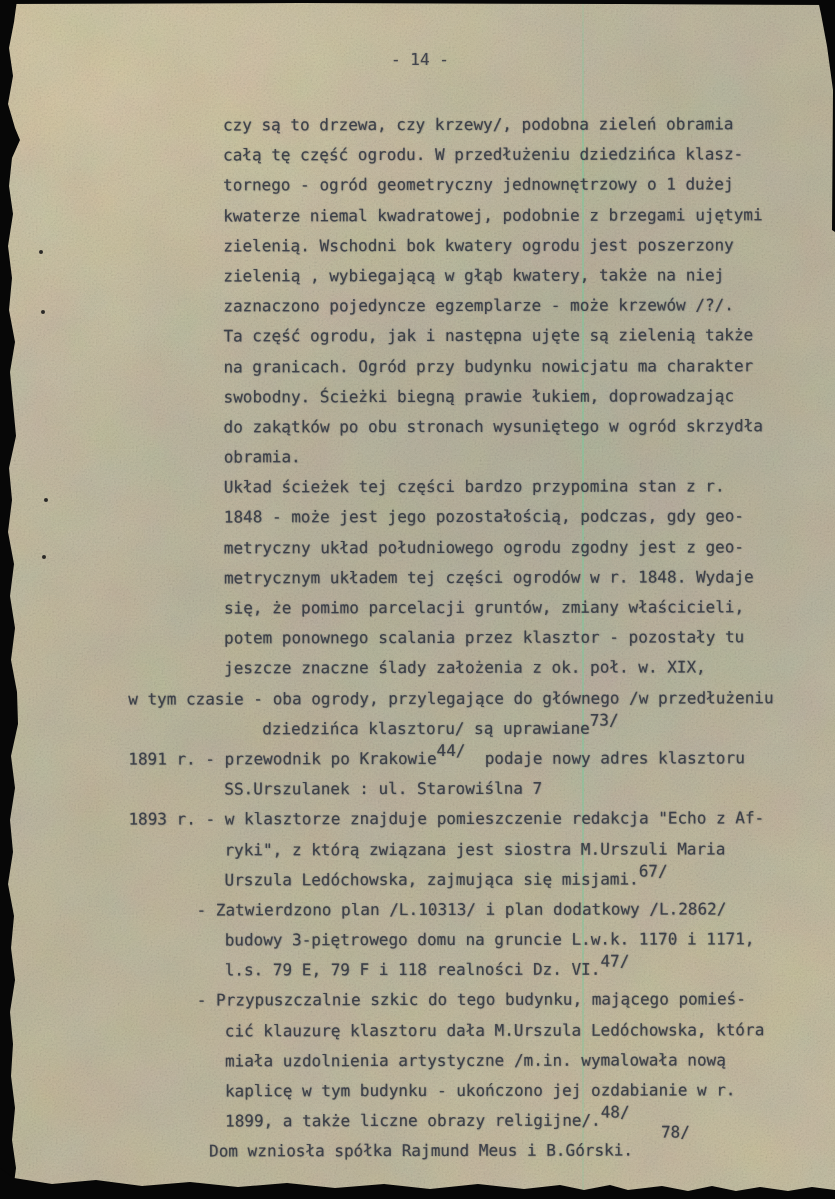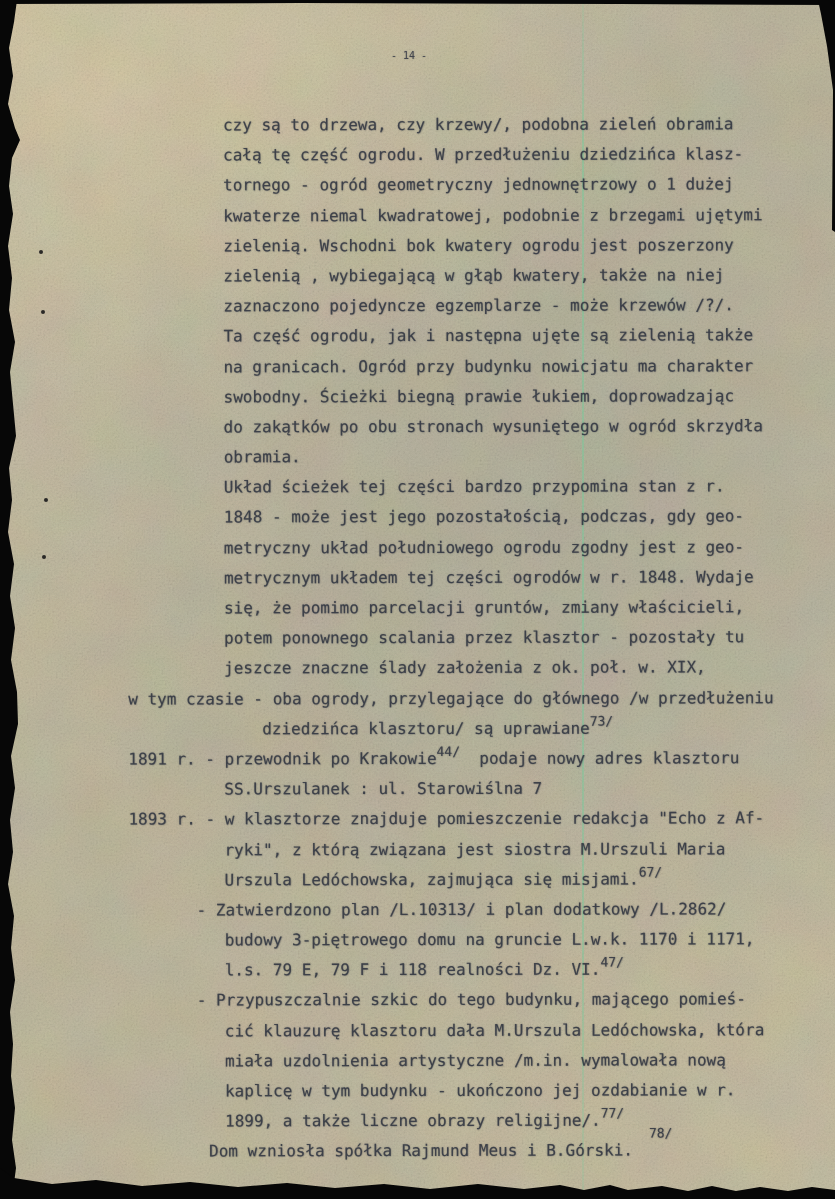--- a/index.html
+++ b/index.html
@@ -27,33 +27,33 @@
   svg.texture{position:absolute;inset:0;display:block;}
   #guide-line{
     position:absolute;left:582px;top:0;width:2px;height:100%;
     background:linear-gradient(to bottom, rgba(124,199,154,.15), rgba(124,199,154,.55) 12%, rgba(124,199,154,.5) 80%, rgba(124,199,154,.2));
     pointer-events:none;
   }
   .ink-dot{position:absolute;width:4px;height:4px;border-radius:50%;
     background:rgba(20,20,22,.88);}
   #page-number{
     position:absolute;left:391px;top:50px;
-    font-size:10px;color:rgba(50,54,66,.8);
+    font-size:16px;color:rgba(50,54,66,.8);
     text-shadow:0 0 1.3px rgba(50,54,66,.55);
     white-space:pre;
   }
   #doc-body{
     position:absolute;left:0;top:110px;right:0;
     transform:rotate(-0.12deg);
     color:rgba(48,52,64,.8);
     text-shadow:0 0 1.3px rgba(48,52,64,.5), 0.6px 0.4px 0.8px rgba(48,52,64,.25);
     font-size:16px;
   }
   .tline{height:30.2px;line-height:30.2px;white-space:pre;}
-  .sup{position:relative;top:-8px;font-size:13px;display:inline-block;}
+  .sup{position:relative;top:-8px;font-size:16px;display:inline-block;}
   #edge-overlay{position:absolute;inset:0;pointer-events:none;}
 </style>
 </head>
 <body>
 
 <div id="page">
 
   <div id="paper"></div>
 
   <svg class="texture" width="835" height="1199" aria-hidden="true">
@@ -107,22 +107,22 @@
       <div class="tline" style="padding-left: 128px;"><span>1893 r. - w klasztorze znajduje pomieszczenie redakcja "Echo z Af-</span></div>
       <div class="tline" style="padding-left: 224px;"><span>ryki", z którą związana jest siostra M.Urszuli Maria</span></div>
       <div class="tline" style="padding-left: 224px;"><span>Urszula Ledóchowska, zajmująca się misjami.</span><span class="sup">67/</span></div>
       <div class="tline" style="padding-left: 196px;"><span>- Zatwierdzono plan /L.10313/ i plan dodatkowy /L.2862/</span></div>
       <div class="tline" style="padding-left: 224px;"><span>budowy 3-piętrowego domu na gruncie L.w.k. 1170 i 1171,</span></div>
       <div class="tline" style="padding-left: 224px;"><span>l.s. 79 E, 79 F i 118 realności Dz. VI.</span><span class="sup">47/</span></div>
       <div class="tline" style="padding-left: 196px;"><span>- Przypuszczalnie szkic do tego budynku, mającego pomieś-</span></div>
       <div class="tline" style="padding-left: 224px;"><span>cić klauzurę klasztoru dała M.Urszula Ledóchowska, która</span></div>
       <div class="tline" style="padding-left: 224px;"><span>miała uzdolnienia artystyczne /m.in. wymalowała nową</span></div>
       <div class="tline" style="padding-left: 224px;"><span>kaplicę w tym budynku - ukończono jej ozdabianie w r.</span></div>
-      <div class="tline" style="padding-left: 224px;"><span>1899, a także liczne obrazy religijne/.</span><span class="sup">77/</span></div>
-      <div class="tline" style="padding-left: 208px;"><span>Dom wzniosła spółka Rajmund Meus i B.Górski.</span><span class="sup" style="margin-left: 16px; top: -18px;">78/</span></div>
+      <div class="tline" style="padding-left: 224px;"><span>1899, a także liczne obrazy religijne/.</span><span class="sup">48/</span></div>
+      <div class="tline" style="padding-left: 208px;"><span>Dom wzniosła spółka Rajmund Meus i B.Górski.</span><span class="sup" style="margin-left: 28px; top: -18px;">78/</span></div>
     </div>
 
   <svg id="edge-overlay" width="835" height="1199" aria-hidden="true">
 
     <path fill="#070707" d="M0,0 L17,0 L14,22 L9,48 L13,76 L8,104 L15,128 L20,140 L12,158 L9,186 L13,214 L8,246 L12,278 L9,310 L15,342 L10,372 L13,404 L16,436 L9,468 L12,500 L8,532 L14,564 L10,596 L15,628 L11,660 L17,692 L18,724 L11,756 L15,788 L10,820 L13,852 L8,884 L14,916 L11,948 L15,980 L10,1012 L13,1044 L11,1076 L15,1108 L12,1140 L16,1168 L12,1199 L0,1199 Z"></path>
 
     <path fill="#070707" d="M0,0 L835,0 L835,5 L620,4 L300,3 L0,4 Z"></path>
 
     <path fill="#070707" d="M818,0 L835,0 L835,232 L832,230 L833,90 L827,46 L821,14 Z"></path>
 

